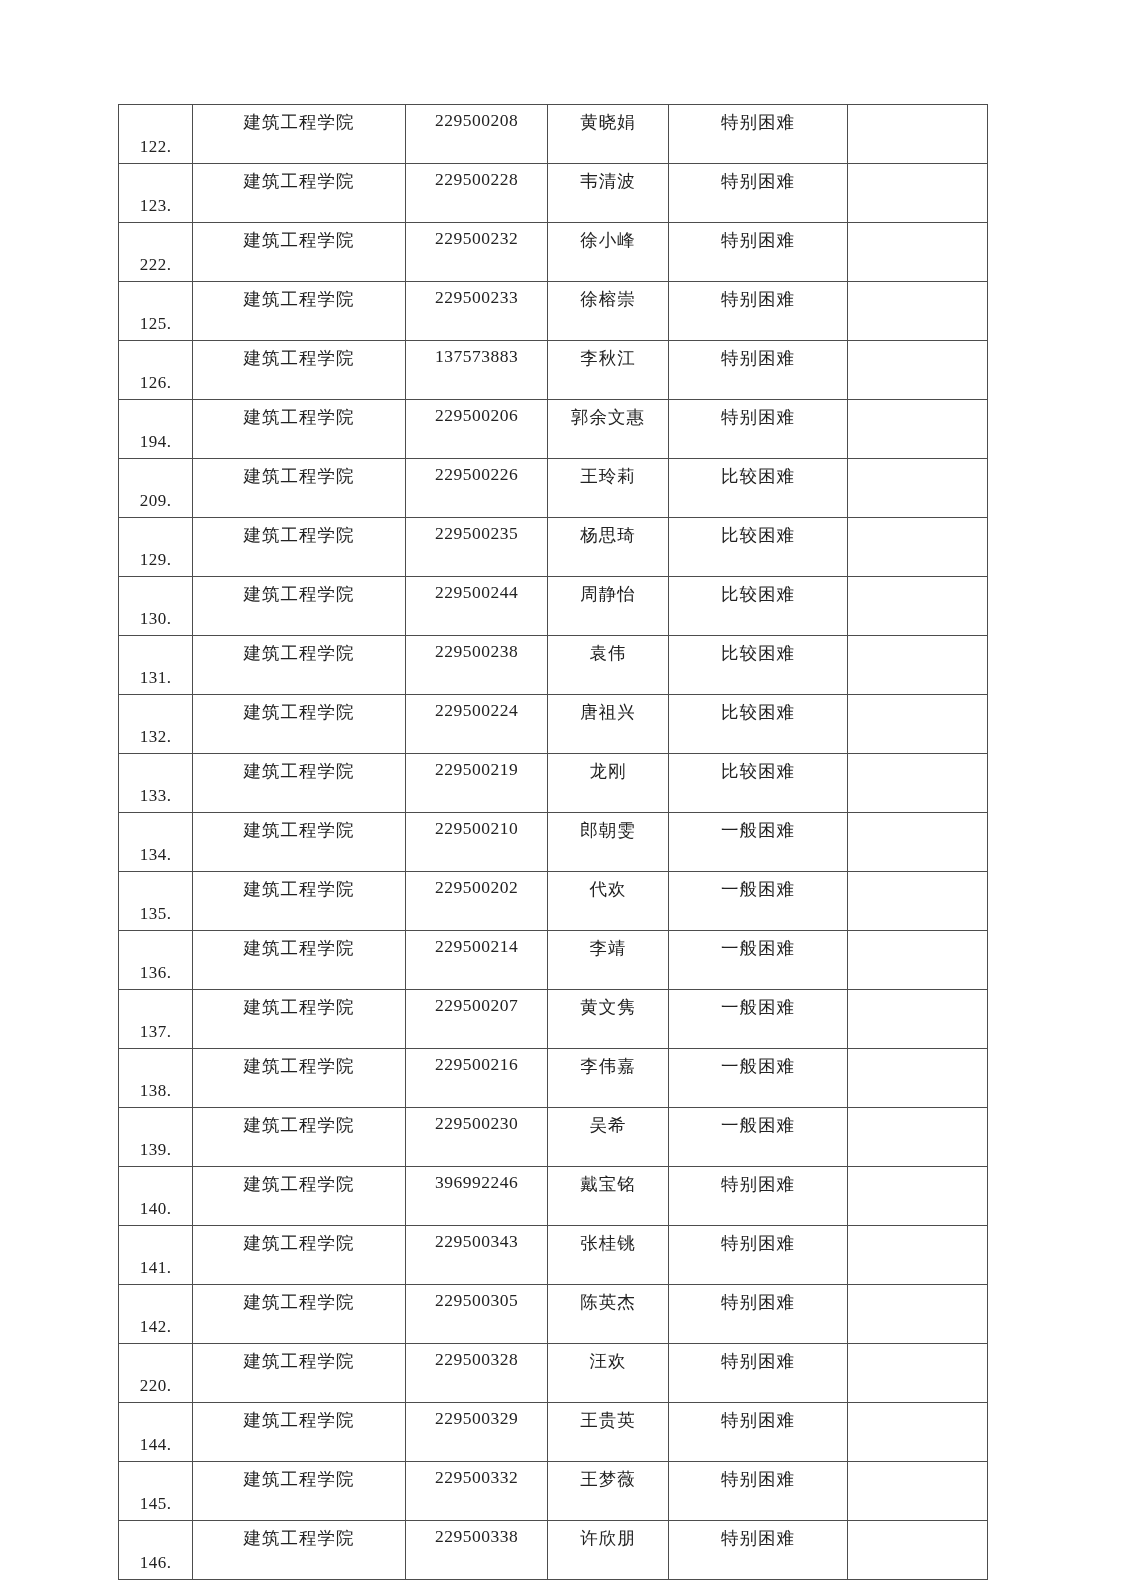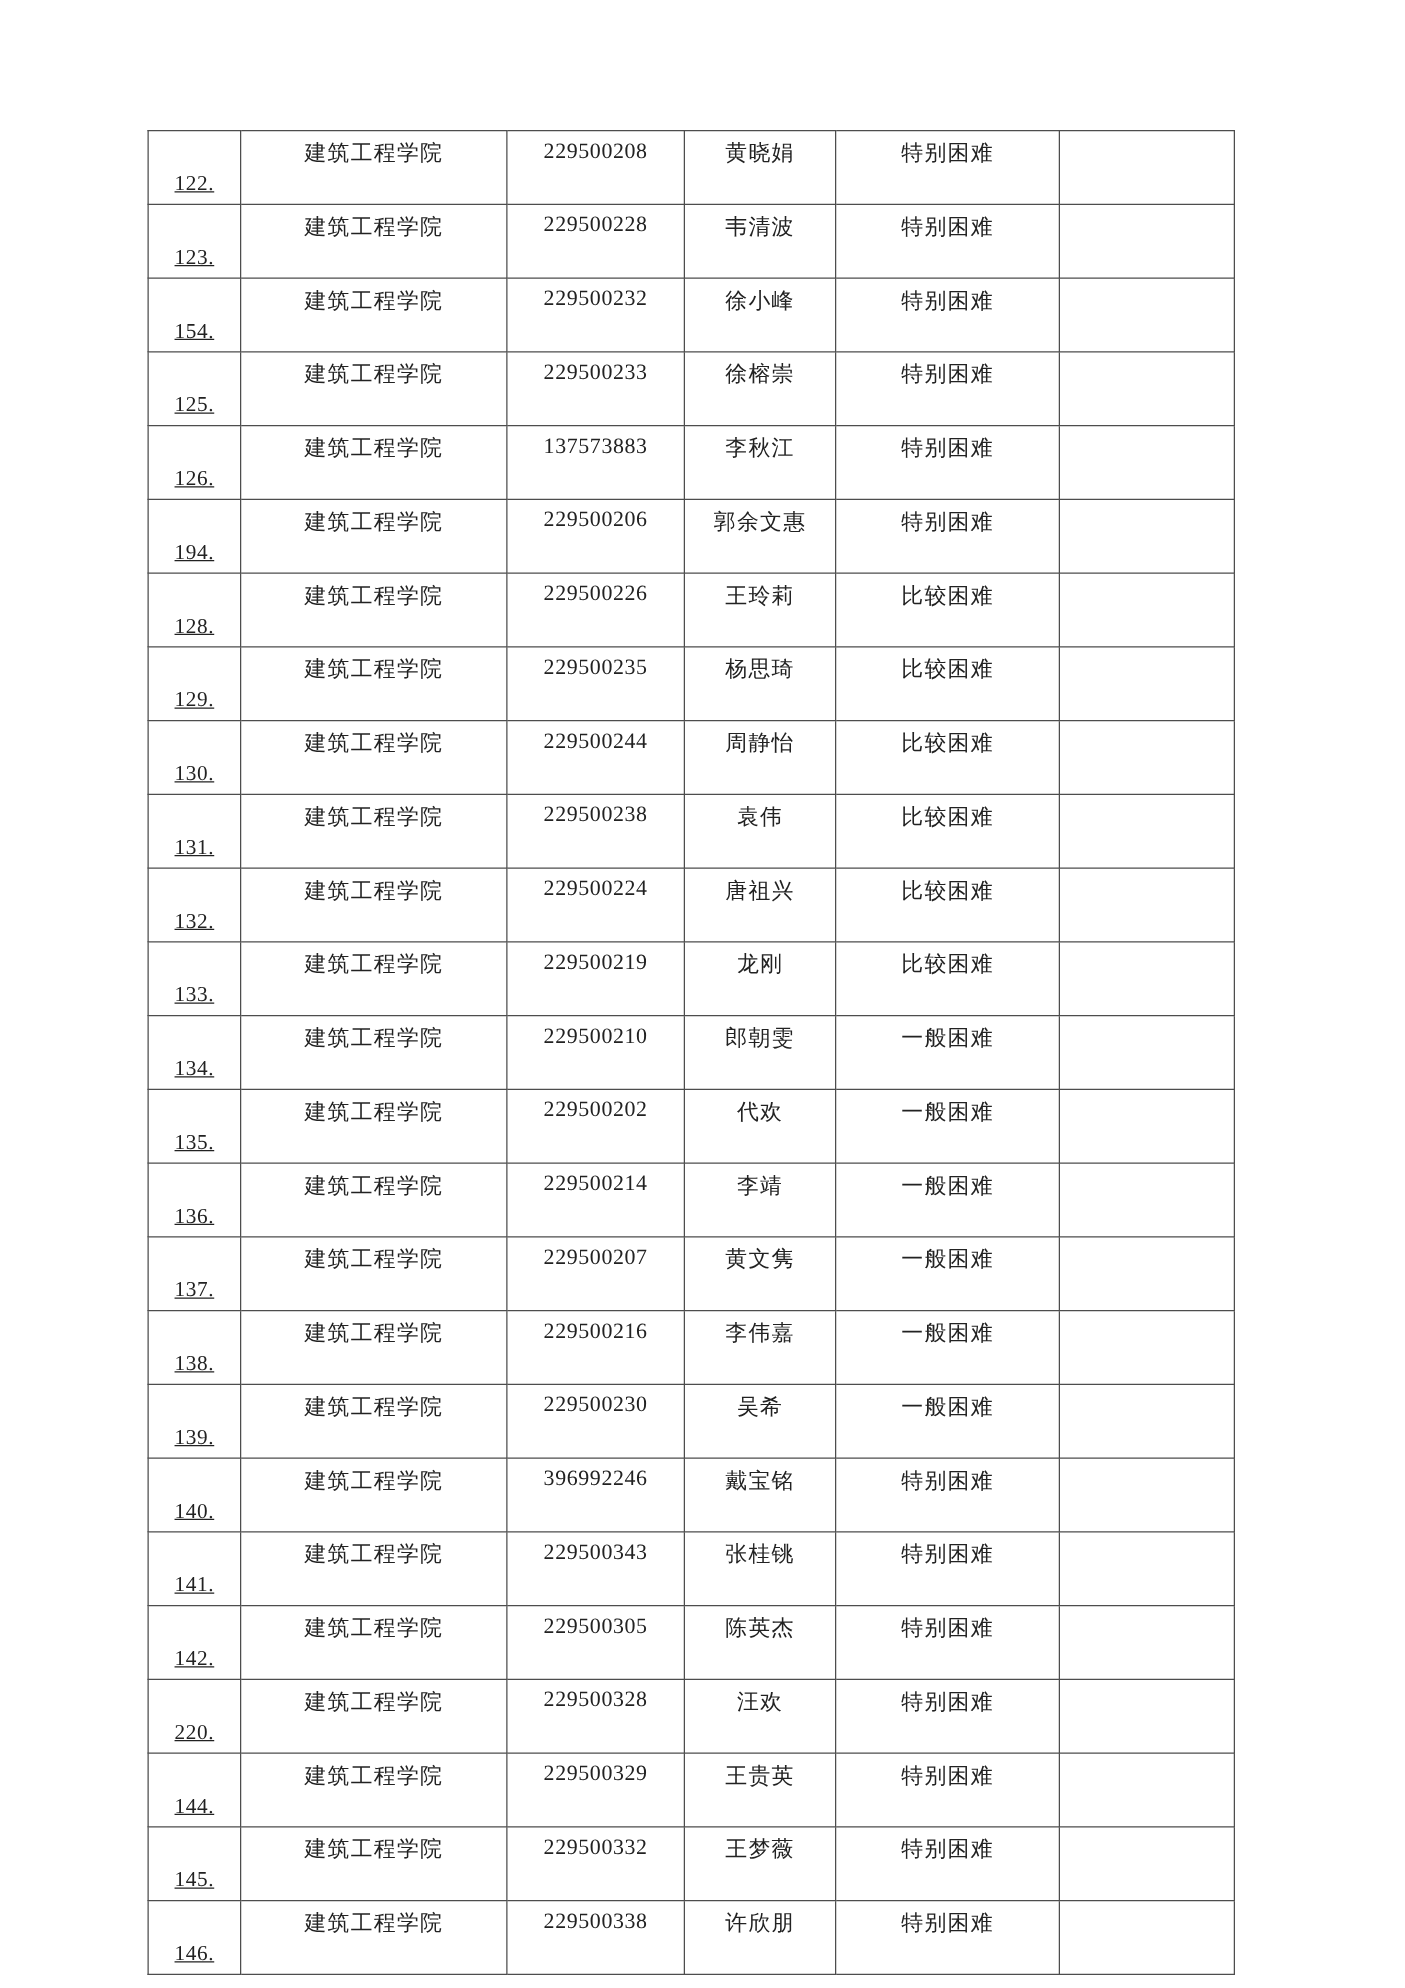--- a/index.html
+++ b/index.html
@@ -38,21 +38,20 @@
     vertical-align: top;
     padding: 5px 2px 0 2px;
     overflow: hidden;
     white-space: nowrap;
   }
   table.roster td.idx {
     vertical-align: bottom;
     padding: 0 2px 6px 2px;
     font-size: 17px;
     letter-spacing: 0.5px;
-    text-decoration: underline;
   }
   table.roster td.num {
     letter-spacing: 0.5px;
   }
 </style>
 </head>
 <body>
 
 <div class="page">
 
@@ -76,21 +75,21 @@
     </tr>
         <tr>
       <td class="idx">123.</td>
       <td>建筑工程学院</td>
       <td class="num">229500228</td>
       <td>韦清波</td>
       <td>特别困难</td>
       <td></td>
     </tr>
         <tr>
-      <td class="idx">154.</td>
+      <td class="idx">222.</td>
       <td>建筑工程学院</td>
       <td class="num">229500232</td>
       <td>徐小峰</td>
       <td>特别困难</td>
       <td></td>
     </tr>
         <tr>
       <td class="idx">125.</td>
       <td>建筑工程学院</td>
       <td class="num">229500233</td>
@@ -108,21 +107,21 @@
     </tr>
         <tr>
       <td class="idx">194.</td>
       <td>建筑工程学院</td>
       <td class="num">229500206</td>
       <td>郭余文惠</td>
       <td>特别困难</td>
       <td></td>
     </tr>
         <tr>
-      <td class="idx">128.</td>
+      <td class="idx">209.</td>
       <td>建筑工程学院</td>
       <td class="num">229500226</td>
       <td>王玲莉</td>
       <td>比较困难</td>
       <td></td>
     </tr>
         <tr>
       <td class="idx">129.</td>
       <td>建筑工程学院</td>
       <td class="num">229500235</td>

